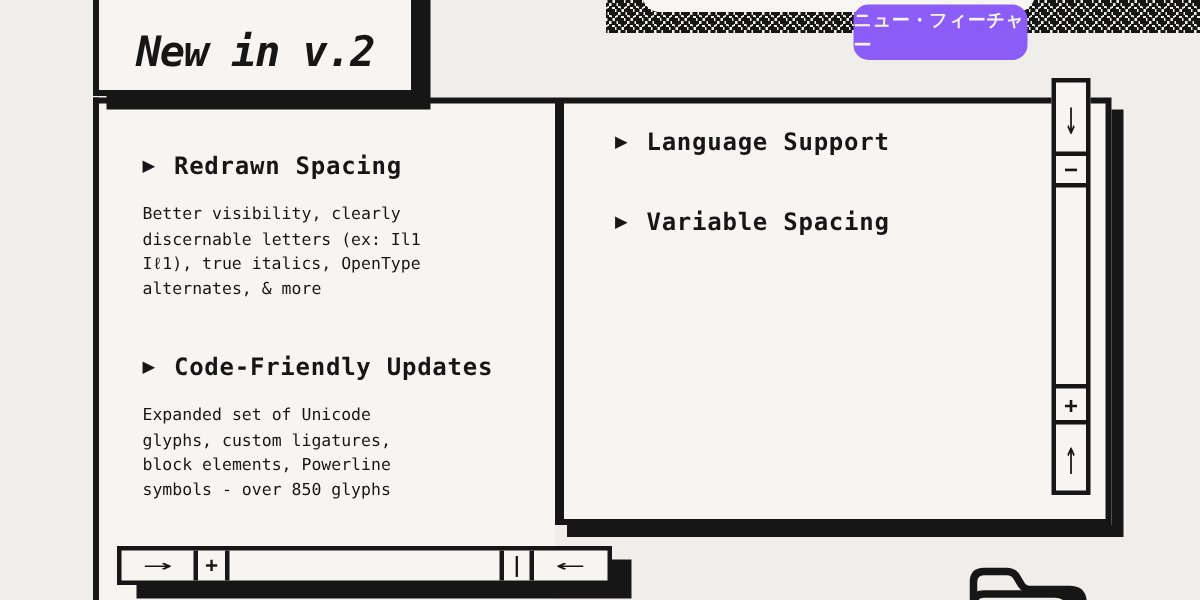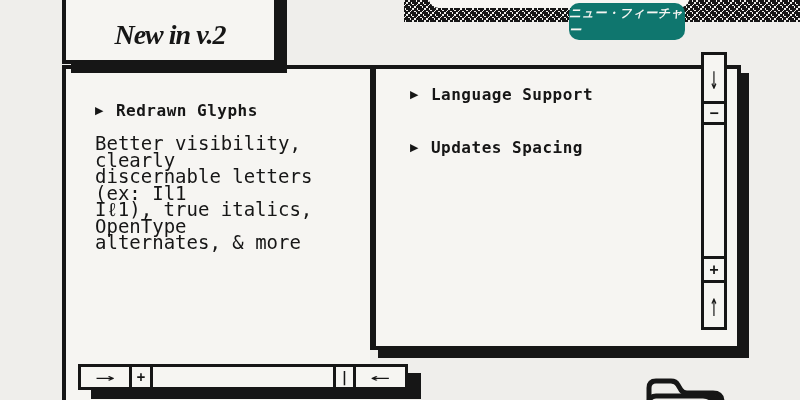--- a/index.html
+++ b/index.html
@@ -15,42 +15,42 @@
     background:
       repeating-conic-gradient(#161616 0% 25%, rgba(0,0,0,0) 0% 50%) 0 0/4px 4px,
       repeating-conic-gradient(#161616 0% 25%, #efeeeb 0% 50%) 1px 2px/6px 6px;
   }
   .hero-box{
     position:absolute; left:428px; top:-30px; width:262px; height:38px;
     background:#f7f6f3; border-radius:12px; z-index:2;
   }
   .jp-pill{
     position:absolute; left:569px; top:3px; width:116px; height:37px;
-    background:#0f766e; border-radius:10px; z-index:3;
+    background:#8b5cf6; border-radius:10px; z-index:3;
     display:flex; align-items:center; justify-content:center;
-    color:#f6f5f2; font-size:12px; font-weight:bold; letter-spacing:.5px;font-style:italic;
+    color:#f6f5f2; font-size:12px; font-weight:bold; letter-spacing:.5px;
   }
   
   .version-badge{
     position:absolute; left:62px; top:-28px; width:216px; height:92px;
     background:#f6f5f2; border:4px solid #161616; box-shadow:9px 9px 0 #161616;
     display:flex; align-items:flex-end; justify-content:center;
     padding-bottom:9px; z-index:4;
   }
-  .version-badge .vtext{ font-size:28px; font-weight:bold; font-style:italic; letter-spacing:-1px;font-family:Liberation Serif, serif; }
+  .version-badge .vtext{ font-size:28px; font-weight:bold; font-style:italic; letter-spacing:-1px; }
   
   .panel{ position:absolute; background:#f6f5f2; border:4px solid #161616; }
   .panel-left{ left:62px; top:65px; width:308px; height:360px; border-right:none; padding:32px 14px 0 29px; }
   .panel-right{ left:370px; top:65px; width:371px; height:285px; border-left:6px solid #161616;
                 box-shadow:8px 8px 0 #161616; padding:16px 14px 0 34px; }
   .feature{ margin-bottom:34px; }
   .feature-heading{ font-size:16px; font-weight:bold; letter-spacing:.5px; margin-bottom:15px; white-space:nowrap; }
   .tri{ display:inline-block; font-size:11px; margin-right:12px; transform:translateY(-2px);
         font-family:"DejaVu Sans",sans-serif; }
-  .feature-body{ font-size:19px; line-height:16.5px; white-space:pre-line; letter-spacing:0; }
+  .feature-body{ font-size:11px; line-height:16.5px; white-space:pre-line; letter-spacing:0; }
   
   .vsb{
     position:absolute; left:701px; top:52px; width:26px; height:278px;
     background:#f6f5f2; border:3px solid #161616; z-index:6;
     display:flex; flex-direction:column; align-items:stretch;
   }
   .vsb > div{ display:flex; align-items:center; justify-content:center; font-size:15px; font-weight:bold; }
   .vsb-btn-down{ height:49px; border-bottom:3px solid #161616; }
   .vsb-btn-minus{ height:21px; border-bottom:3px solid #161616; font-size:16px; }
   .vsb-track{ flex:1; }
@@ -84,38 +84,47 @@
     <span>ニュー・フィーチャー</span>
   </div>
 
   <div class="version-badge">
     <span class="vtext">New in v.2</span>
   </div>
 
   <div class="panel panel-left">
     <div class="feature">
       <div class="feature-heading">
-        <span class="tri">▶</span><span>Redrawn Glyphs</span>
+        <span class="tri">▶</span><span>Redrawn Spacing</span>
       </div>
       <div class="feature-body">Better visibility, clearly
 discernable letters (ex: Il1
 Iℓ1), true italics, OpenType
 alternates, &amp; more</div>
+    </div>
+    <div class="feature">
+      <div class="feature-heading">
+        <span class="tri">▶</span><span>Code-Friendly Updates</span>
+      </div>
+      <div class="feature-body">Expanded set of Unicode
+glyphs, custom ligatures,
+block elements, Powerline
+symbols - over 850 glyphs</div>
     </div>
   </div>
 
   <div class="panel panel-right">
     <div class="feature">
       <div class="feature-heading">
         <span class="tri">▶</span><span>Language Support</span>
       </div>
     </div>
     <div class="feature">
       <div class="feature-heading">
-        <span class="tri">▶</span><span>Updates Spacing</span>
+        <span class="tri">▶</span><span>Variable Spacing</span>
       </div>
     </div>
   </div>
 
   <div class="vsb">
     <div class="vsb-btn-down">
       <span class="arrow-v">↓</span>
     </div>
     <div class="vsb-btn-minus">
       <span>−</span>

